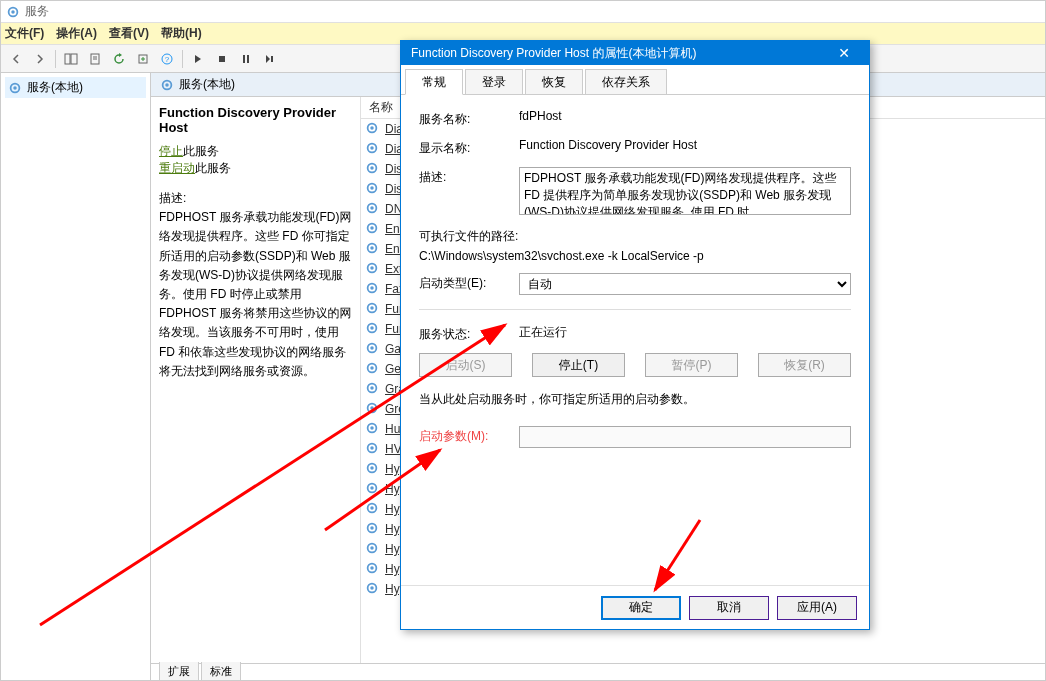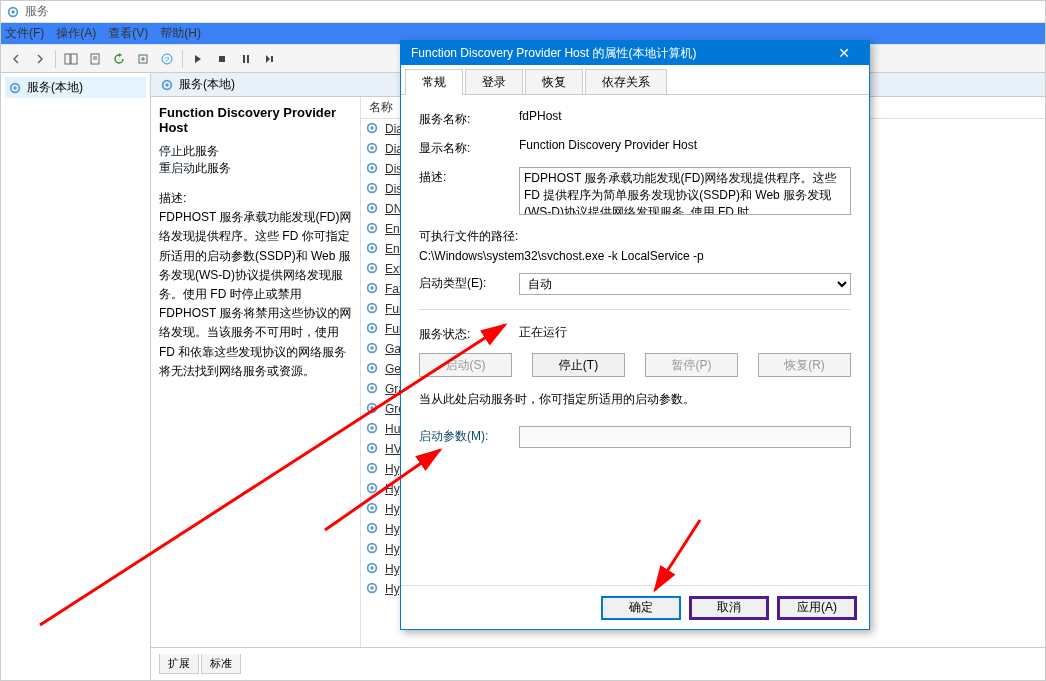--- a/index.html
+++ b/index.html
@@ -3,43 +3,43 @@
 <meta charset="utf-8">
 <style>
 * { box-sizing: border-box; margin: 0; padding: 0; }
 body { font-family: "Microsoft YaHei", "Segoe UI", sans-serif; font-size: 12px; background: #fff; color: #000; width: 1046px; height: 681px; overflow: hidden; position: relative; }
 
 
 .main-window { width: 1046px; height: 681px; display: flex; flex-direction: column; border: 1px solid #ccc; }
 .titlebar { height: 22px; display: flex; align-items: center; padding: 2px 4px; background: #fff; border-bottom: 1px solid #e0e0e0; }
 .titlebar-icon { width: 16px; height: 16px; margin-right: 4px; display: inline-flex; align-items: center; justify-content: center; }
 .titlebar-title { color: #666; }
-.menubar { height: 22px; display: flex; align-items: center; padding: 0 4px; background: #3b82f6; border-bottom: 1px solid #e0e0e0; }
+.menubar { height: 22px; display: flex; align-items: center; padding: 0 4px; background: #fef9c3; border-bottom: 1px solid #e0e0e0; font-weight: bold; }
 .menubar span { margin-right: 12px; color: #333; cursor: default; }
 .toolbar { height: 28px; display: flex; align-items: center; padding: 2px 4px; background: #f5f5f5; border-bottom: 1px solid #ccc; gap: 2px; }
 .tool-btn { width: 22px; height: 22px; border: 1px solid transparent; background: transparent; display: inline-flex; align-items: center; justify-content: center; cursor: pointer; }
 .tool-sep { width: 1px; height: 18px; background: #ccc; margin: 0 2px; }
 
 .content { flex: 1; display: flex; overflow: hidden; }
 .tree-pane { width: 150px; border-right: 1px solid #ccc; background: #fff; padding: 4px; }
 .tree-item { display: flex; align-items: center; padding: 2px; background: #e5f3ff; }
 .detail-pane { flex: 1; display: flex; flex-direction: column; position: relative; }
 .detail-header { height: 24px; background: #e8f0f8; display: flex; align-items: center; padding: 0 8px; border-bottom: 1px solid #ccc; }
 .detail-body { flex: 1; display: flex; overflow: hidden; }
 .info-pane { width: 210px; padding: 8px; border-right: 1px solid #e0e0e0; }
 .info-title { font-weight: bold; font-size: 13px; margin-bottom: 8px; }
-.info-link { color: #0f172a; cursor: pointer; }
+.info-link { color: #4d7c0f; text-decoration: underline; cursor: pointer; }
 .info-text { margin-top: 12px; line-height: 1.6; }
 .list-pane { flex: 1; overflow: hidden; }
 .list-header { height: 22px; border-bottom: 1px solid #e0e0e0; padding: 2px 8px; display: flex; align-items: center; color: #333; }
 .list-item { height: 20px; display: flex; align-items: center; padding: 0 4px; }
 .list-item .gear { width: 16px; height: 16px; margin-right: 4px; }
 .list-item a { color: #333; text-decoration: underline; }
 
-.tabs-bottom { height: 14px; border-top: 1px solid #ccc; display: flex; align-items: center; padding: 16px 8px; gap: 2px; }
+.tabs-bottom { height: 14px; border-top: 1px solid #ccc; display: flex; align-items: center; padding: 8px 8px; gap: 2px; }
 .tab-bottom { padding: 2px 8px; border: 1px solid #ccc; border-top: none; background: #f5f5f5; cursor: pointer; font-size: 11px; }
 
 
 .dialog { position: absolute; left: 400px; top: 40px; width: 470px; height: 590px; background: #fff; border: 1px solid #0078d7; box-shadow: 3px 3px 8px rgba(0,0,0,0.3); display: flex; flex-direction: column; z-index: 100; }
 .dialog-titlebar { height: 24px; background: #0078d7; color: #fff; display: flex; align-items: center; padding: 0 10px; font-size: 12px; }
 .dialog-titlebar-title { flex: 1; }
 .dialog-close { width: 30px; height: 30px; display: flex; align-items: center; justify-content: center; cursor: pointer; font-size: 14px; }
 .dialog-tabs { height: 30px; display: flex; border-bottom: 1px solid #ccc; padding: 4px 4px 0 4px; }
 .dialog-tab { padding: 4px 16px; border: 1px solid #ccc; border-bottom: none; margin-right: 2px; background: #f5f5f5; cursor: pointer; font-size: 12px; }
 .dialog-tab.active { background: #fff; border-bottom: 1px solid #fff; margin-bottom: -1px; }
@@ -48,21 +48,21 @@
 .dlg-label { width: 100px; flex-shrink: 0; padding-top: 2px; }
 .dlg-value { flex: 1; }
 .dlg-textarea { width: 100%; height: 48px; border: 1px solid #aaa; padding: 2px 4px; font-family: inherit; font-size: 12px; resize: none; overflow-y: scroll; }
 .dlg-select { width: 100%; height: 22px; border: 1px solid #aaa; padding: 0 4px; font-family: inherit; font-size: 12px; background: #fff; }
 .dlg-input { width: 100%; height: 22px; border: 1px solid #aaa; padding: 0 4px; }
 .dlg-sep { height: 1px; background: #ddd; margin: 4px 0; }
 .dlg-btns { display: flex; gap: 20px; }
 .dlg-btn { flex: 1; height: 24px; border: 1px solid #aaa; background: #f0f0f0; cursor: pointer; font-family: inherit; font-size: 12px; }
 .dlg-btn:disabled { color: #999; background: #f5f5f5; cursor: default; }
 .dialog-footer { height: 44px; display: flex; align-items: center; justify-content: flex-end; padding: 16px 12px; gap: 8px; border-top: 1px solid #e0e0e0; }
-.footer-btn { width: 80px; height: 24px; border: 3px solid #4c1d95; background: #f0f0f0; cursor: pointer; font-family: inherit; font-size: 12px; }
+.footer-btn { width: 80px; height: 24px; border: 1px solid #4c1d95; background: #f0f0f0; cursor: pointer; font-family: inherit; font-size: 12px; }
 .footer-btn.primary { border: 2px solid #0078d7; }
 
 
 .arrow { position: absolute; pointer-events: none; z-index: 200; }
 
 .gear-svg { width: 14px; height: 14px; }
 </style>
 </head>
 <body>
 
@@ -411,21 +411,21 @@
       <div class="dlg-value">正在运行</div>
     </div>
     <div class="dlg-btns">
       <button class="dlg-btn" disabled="">启动(S)</button>
       <button class="dlg-btn">停止(T)</button>
       <button class="dlg-btn" disabled="">暂停(P)</button>
       <button class="dlg-btn" disabled="">恢复(R)</button>
     </div>
     <div style="margin-top:4px">当从此处启动服务时，你可指定所适用的启动参数。</div>
     <div class="dlg-row" style="margin-top:8px">
-      <div class="dlg-label" style="color:#0c4a6e">启动参数(M):</div>
+      <div class="dlg-label" style="color:#ef4444">启动参数(M):</div>
       <div class="dlg-value"><input class="dlg-input" disabled="" style=""></div>
     </div>
   </div>
   <div class="dialog-footer">
     <button class="footer-btn primary">确定</button>
     <button class="footer-btn">取消</button>
     <button class="footer-btn">应用(A)</button>
   </div>
 </div>
 

